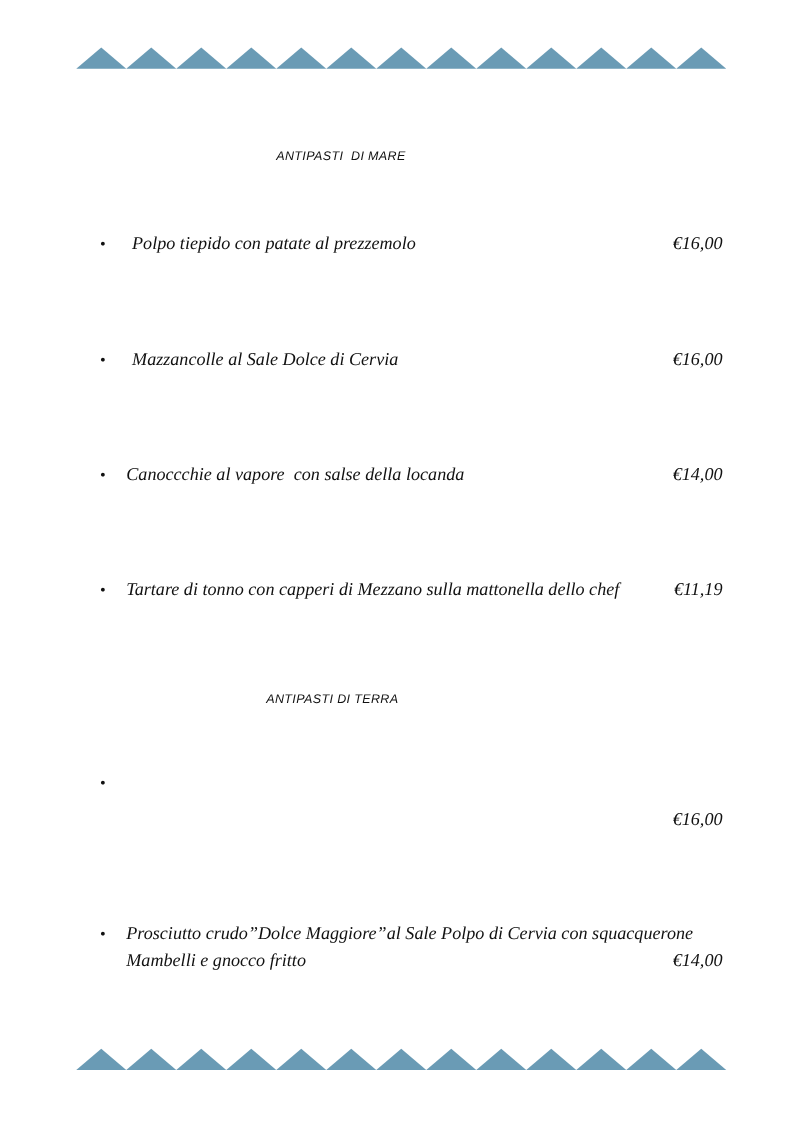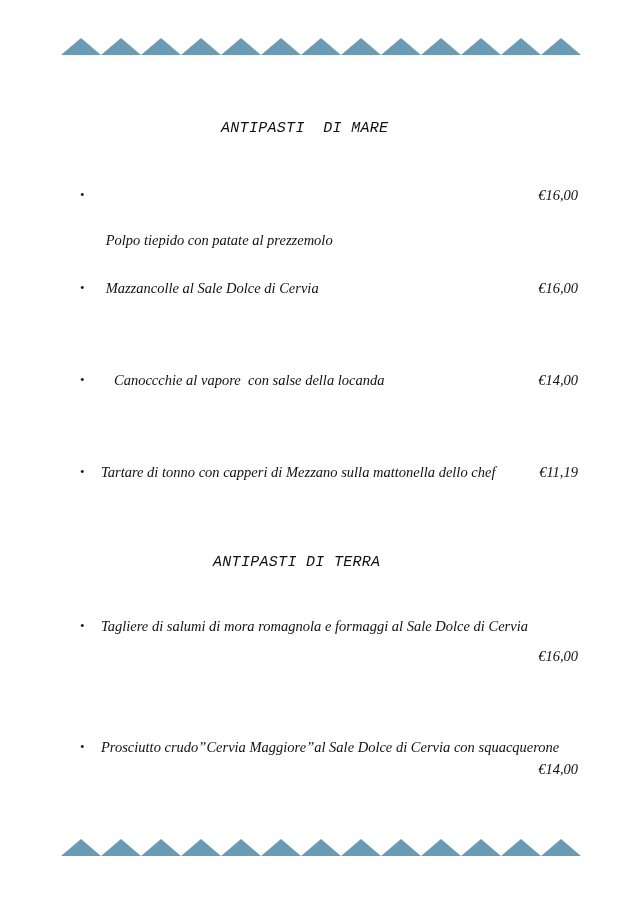--- a/index.html
+++ b/index.html
@@ -3,22 +3,22 @@
   <meta charset="utf-8">
   <style>
     html, body { margin:0; padding:0; background:#ffffff; }
     body { width:640px; height:906px; position:relative; overflow:hidden;
       font-family: "DejaVu Serif", "Liberation Serif", serif; color:#111; }
     .band { position:absolute; left:61px; width:520px; height:18px; display:flex; }
     .band .tri { width:0; height:0; border-left:20px solid transparent; border-right:20px solid transparent;
       border-bottom:17px solid #6a9bb5; }
     .band.top { top:38px; }
     .band.bottom { top:839px; }
-    .heading { position:absolute; font-style:italic; font-size:15px; letter-spacing:0.3px; white-space:pre;
-      font-family: Liberation Mono, monospace; }
+    .heading { position:absolute; font-style:italic; font-size:10px; letter-spacing:0.3px; white-space:pre;
+      font-family: Liberation Sans, sans-serif; }
     .item { position:absolute; left:80px; width:498px; font-style:italic; font-size:14.5px;
       font-family: "Liberation Serif", serif; }
     .bullet { position:absolute; left:0; top:0; font-style:normal; font-size:13px; }
     .desc { position:absolute; white-space:pre; }
     .price { position:absolute; right:0; white-space:pre;font-family:Liberation Serif, serif; }
   </style>
 </head>
 <body>
 
 <div class="band top">
@@ -34,53 +34,53 @@
   <div class="tri"></div>
   <div class="tri"></div>
   <div class="tri"></div>
   <div class="tri"></div>
 </div>
 
 <div class="heading" style="left:221px; top:120px;">ANTIPASTI  DI MARE</div>
 
 <div class="item" style="top:187px;">
   <span class="bullet">•</span>
-  <span class="desc" style="left:22px;margin-top:45px;"> Polpo tiepido con patate al prezzemolo</span>
+  <span class="desc" style="left:22px;"> Polpo tiepido con patate al prezzemolo</span>
   <span class="price">€16,00</span>
 </div>
 
 <div class="item" style="top:280px;">
   <span class="bullet">•</span>
   <span class="desc" style="left:22px;"> Mazzancolle al Sale Dolce di Cervia</span>
   <span class="price">€16,00</span>
 </div>
 
 <div class="item" style="top:372px;">
   <span class="bullet">•</span>
-  <span class="desc" style="left:34px;">Canoccchie al vapore  con salse della locanda</span>
+  <span class="desc" style="left:21px;">Canoccchie al vapore  con salse della locanda</span>
   <span class="price">€14,00</span>
 </div>
 
 <div class="item" style="top:464px;">
   <span class="bullet">•</span>
   <span class="desc" style="left:21px;">Tartare di tonno con capperi di Mezzano sulla mattonella dello chef</span>
   <span class="price">€11,19</span>
 </div>
 
 <div class="heading" style="left:213px; top:554px;">ANTIPASTI DI TERRA</div>
 
 <div class="item" style="top:618px; height:50px;">
   <span class="bullet">•</span>
-  <span class="desc" style="left:21px;">Tagliere di salumi di mora romagnola e formaggi al Sale Dolce di Cervia</span>
   <span class="price" style="top:30px;">€16,00</span>
 </div>
 
 <div class="item" style="top:739px; height:44px;">
   <span class="bullet">•</span>
-  <span class="desc" style="left:21px;">Prosciutto crudo”Cervia Maggiore”al Sale Dolce di Cervia con squacquerone</span>
+  <span class="desc" style="left:21px;">Prosciutto crudo”Dolce Maggiore”al Sale Polpo di Cervia con squacquerone</span>
+  <span class="desc" style="left:21px; top:22px;">Mambelli e gnocco fritto</span>
   <span class="price" style="top:22px;">€14,00</span>
 </div>
 
 <div class="band bottom">
   <div class="tri"></div>
   <div class="tri"></div>
   <div class="tri"></div>
   <div class="tri"></div>
   <div class="tri"></div>
   <div class="tri"></div>

